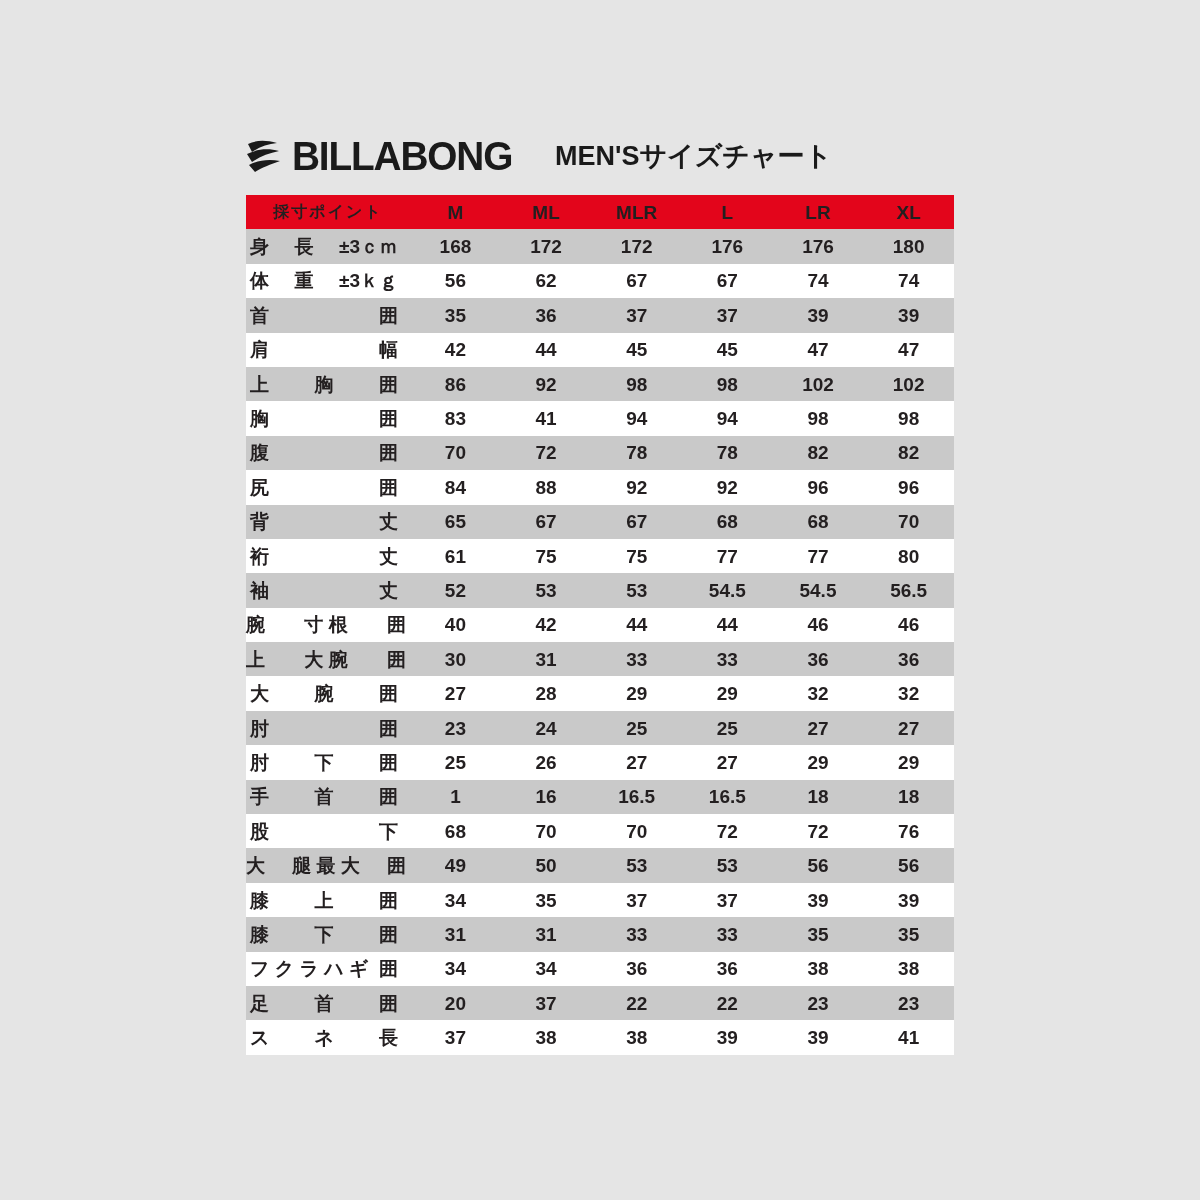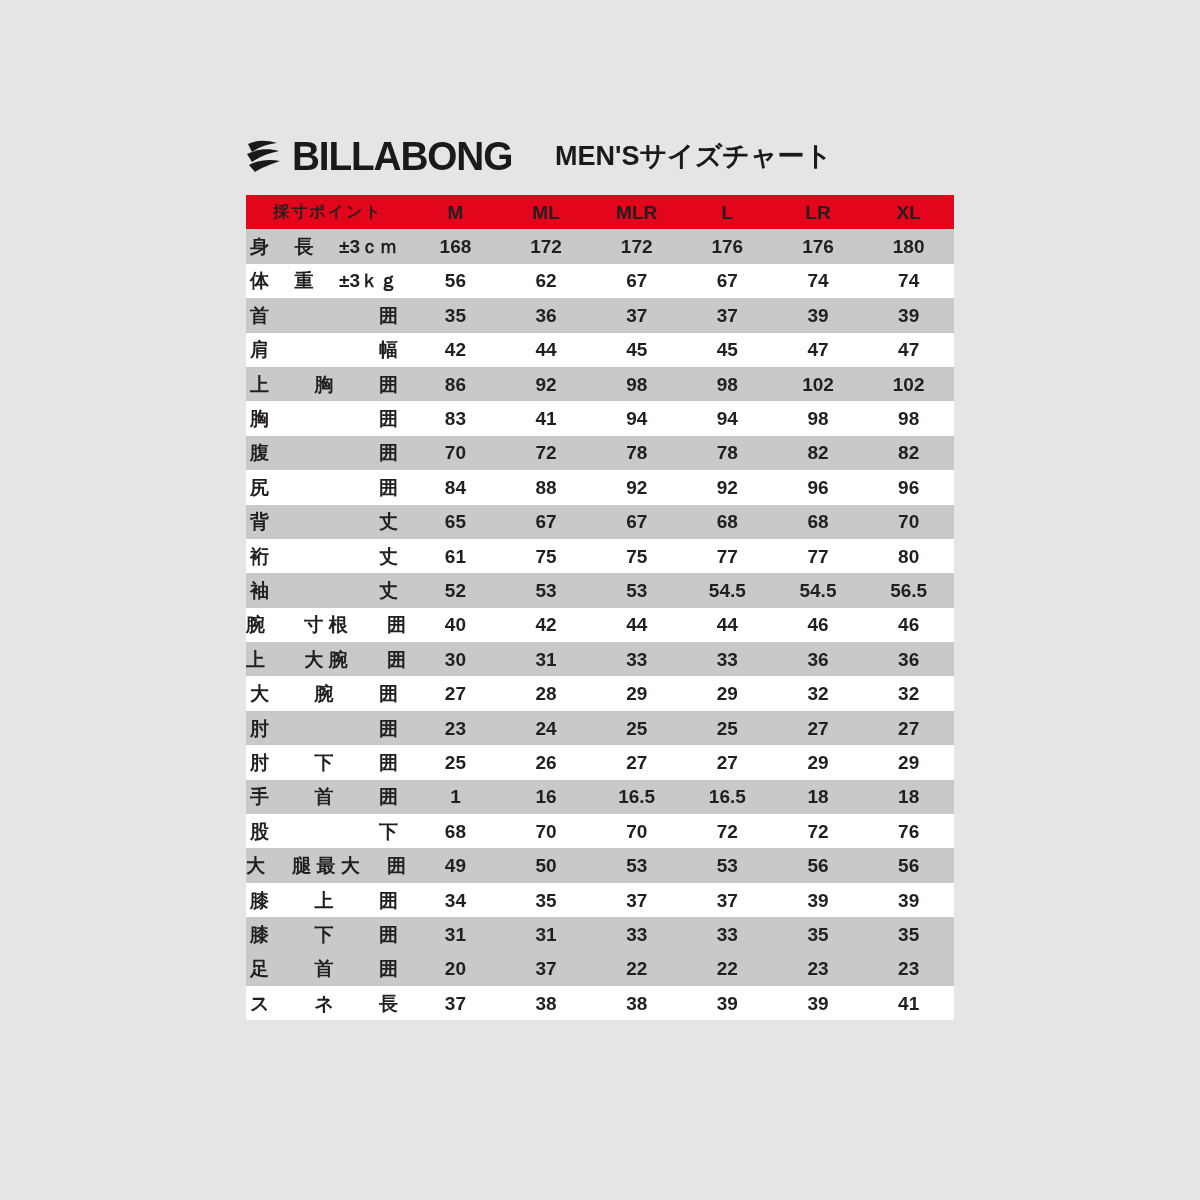--- a/index.html
+++ b/index.html
@@ -465,20 +465,35 @@
               <span>囲</span>
             </div>
           </td>
           <td>31</td>
           <td>31</td>
           <td>33</td>
           <td>33</td>
           <td>35</td>
           <td>35</td>
         </tr>
+        <tr class="plain">
+          <td class="label">
+            <div class="label-inner">
+              <span>フ ク ラ ハ ギ</span>
+              <span></span>
+              <span>囲</span>
+            </div>
+          </td>
+          <td>34</td>
+          <td>34</td>
+          <td>36</td>
+          <td>36</td>
+          <td>38</td>
+          <td>38</td>
+        </tr>
         <tr class="shade">
           <td class="label">
             <div class="label-inner">
               <span>足</span>
               <span>首</span>
               <span>囲</span>
             </div>
           </td>
           <td>20</td>
           <td>37</td>

